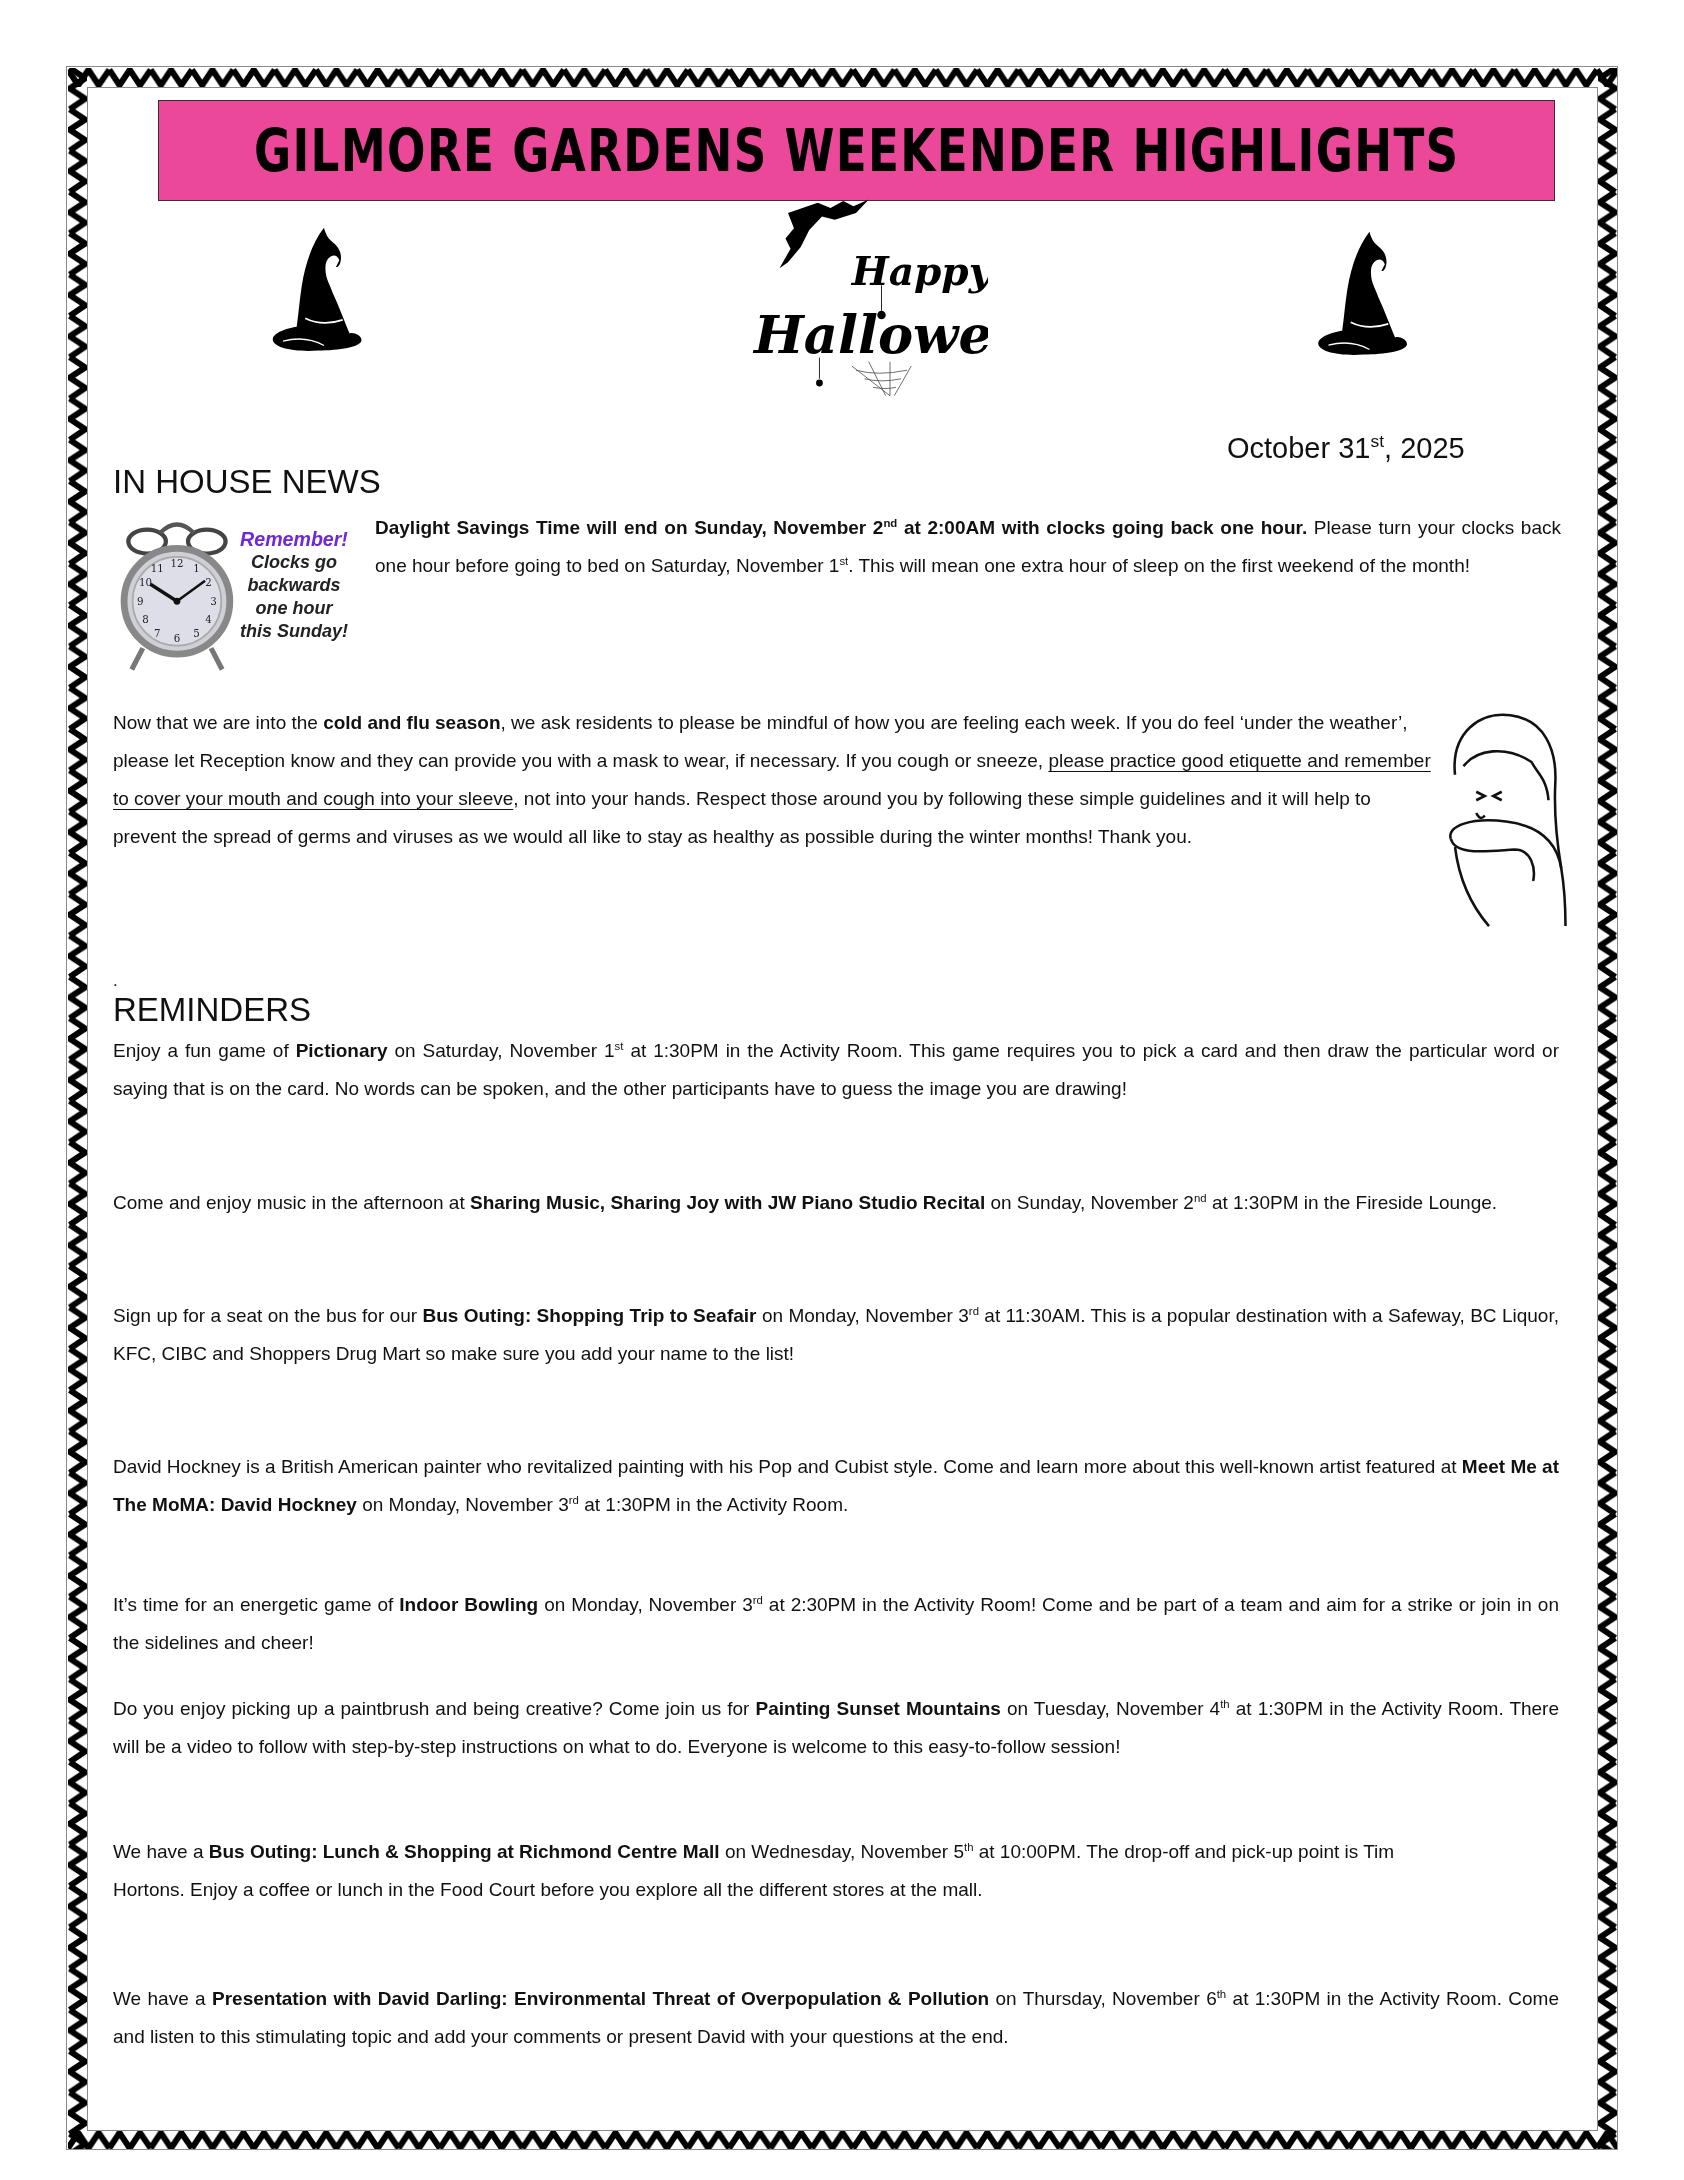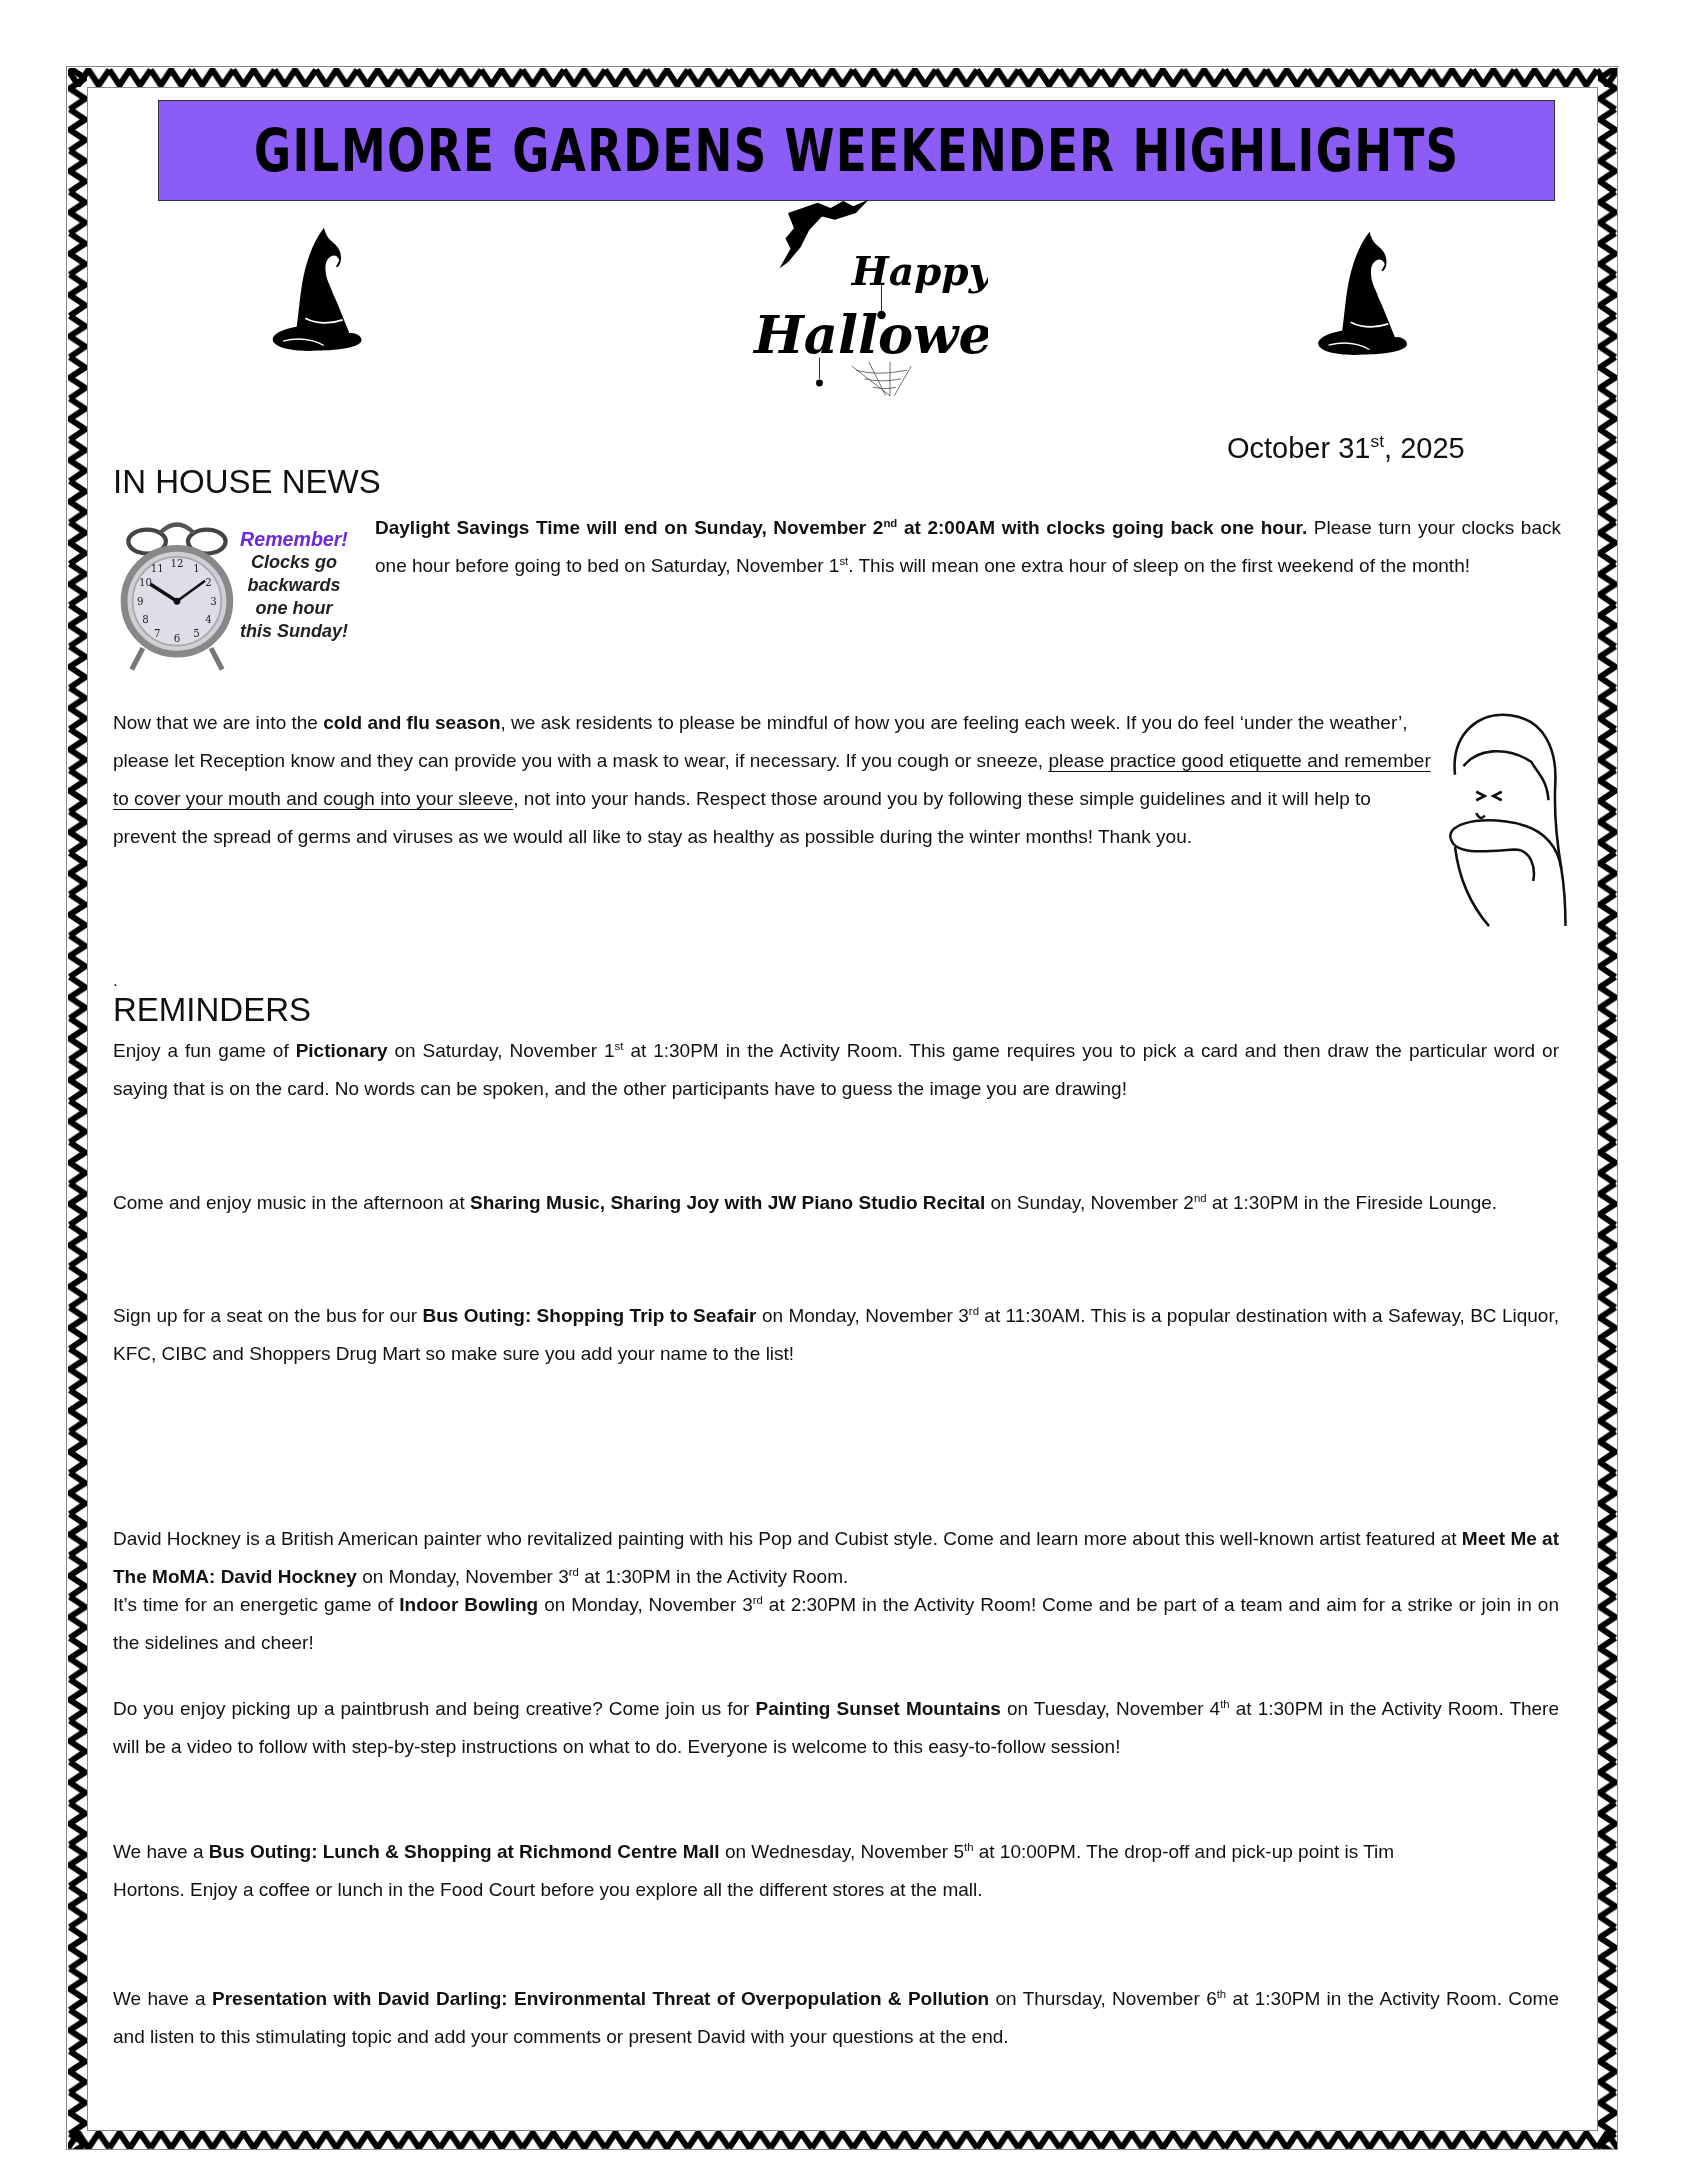--- a/index.html
+++ b/index.html
@@ -8,21 +8,21 @@
   .frame { position: absolute; left: 66px; top: 66px; width: 1552px; height: 2084px;
            border: 1.7px solid #8a8a8a; box-sizing: border-box; }
   .zz { position: absolute; }
   .zz-top { left: 68px; top: 68px; width: 1549px; height: 19px; }
   .zz-bottom { left: 68px; top: 2131px; width: 1549px; height: 19px; }
   .zz-left { left: 68px; top: 68px; width: 19px; height: 2082px; }
   .zz-right { left: 1598px; top: 68px; width: 19px; height: 2082px; }
   .inner { position: absolute; left: 87px; top: 87px; width: 1511px; height: 2044px;
            border: 1.7px solid #8a8a8a; box-sizing: border-box; }
   .title-box { position: absolute; left: 158px; top: 100px; width: 1397px; height: 101px;
-               background: #8b5cf6; border: 1.7px solid #333; box-sizing: border-box;
+               background: #ec4899; border: 1.7px solid #333; box-sizing: border-box;
                display: flex; align-items: center; justify-content: center; }
   .title-text { font-family: "DejaVu Sans", sans-serif; font-weight: bold; font-size: 58px;
                 letter-spacing: 1.7px; transform: scaleX(0.78); white-space: nowrap; color: #000; }
   .hat { position: absolute; }
   .hat-left { left: 271px; top: 226px; width: 94px; height: 128px; }
   .hat-right { left: 1316px; top: 230px; width: 95px; height: 128px; }
   .halloween { position: absolute; left: 741px; top: 196px; width: 247px; height: 204px; }
   .date { position: absolute; left: 1227px; top: 432px; font-size: 29px; }
   sup { font-size: 0.6em; line-height: 0; vertical-align: super; margin-top: 8px; }
   .h2 { position: absolute; left: 113px; font-weight: normal; font-size: 33px; }
@@ -155,21 +155,21 @@
 <div class="dot">.</div>
 
 <div class="h2" style="top:991px;">REMINDERS</div>
 
 <div class="para" style="top:1032px;"><span>Enjoy a fun game of </span><b>Pictionary</b><span> on Saturday, November 1</span><sup>st</sup><span> at 1:30PM in the Activity Room. This game requires you to pick a card and then draw the particular word or saying that is on the card. No words can be spoken, and the other participants have to guess the image you are drawing!</span></div>
 
 <div class="para" style="top:1184px;"><span>Come and enjoy music in the afternoon at </span><b>Sharing Music, Sharing Joy with JW Piano Studio Recital</b><span> on Sunday, November 2</span><sup>nd</sup><span> at 1:30PM in the Fireside Lounge.</span></div>
 
 <div class="para" style="top:1297px;"><span>Sign up for a seat on the bus for our </span><b>Bus Outing: Shopping Trip to Seafair</b><span> on Monday, November 3</span><sup>rd</sup><span> at 11:30AM. This is a popular destination with a Safeway, BC Liquor, KFC, CIBC and Shoppers Drug Mart so make sure you add your name to the list!</span></div>
 
-<div class="para" style="top:1520px;"><span>David Hockney is a British American painter who revitalized painting with his Pop and Cubist style. Come and learn more about this well-known artist featured at </span><b>Meet Me at The MoMA: David Hockney</b><span> on Monday, November 3</span><sup>rd</sup><span> at 1:30PM in the Activity Room.</span></div>
+<div class="para" style="top:1448px;"><span>David Hockney is a British American painter who revitalized painting with his Pop and Cubist style. Come and learn more about this well-known artist featured at </span><b>Meet Me at The MoMA: David Hockney</b><span> on Monday, November 3</span><sup>rd</sup><span> at 1:30PM in the Activity Room.</span></div>
 
 <div class="para" style="top:1586px;"><span>It’s time for an energetic game of </span><b>Indoor Bowling</b><span> on Monday, November 3</span><sup>rd</sup><span> at 2:30PM in the Activity Room! Come and be part of a team and aim for a strike or join in on the sidelines and cheer!</span></div>
 
 <div class="para" style="top:1690px;"><span>Do you enjoy picking up a paintbrush and being creative? Come join us for </span><b>Painting Sunset Mountains</b><span> on Tuesday, November 4</span><sup>th</sup><span> at 1:30PM in the Activity Room. There will be a video to follow with step-by-step instructions on what to do. Everyone is welcome to this easy-to-follow session!</span></div>
 
 <div class="para" style="top:1833px; text-align:left; width:1329px;"><span>We have a </span><b>Bus Outing: Lunch &amp; Shopping at Richmond Centre Mall</b><span> on Wednesday, November 5</span><sup>th</sup><span> at 10:00PM. The drop-off and pick-up point is Tim Hortons. Enjoy a coffee or lunch in the Food Court before you explore all the different stores at the mall.</span></div>
 
 <div class="para" style="top:1980px;"><span>We have a </span><b>Presentation with David Darling: Environmental Threat of Overpopulation &amp; Pollution</b><span> on Thursday, November 6</span><sup>th</sup><span> at 1:30PM in the Activity Room. Come and listen to this stimulating topic and add your comments or present David with your questions at the end.</span></div>
 
 

